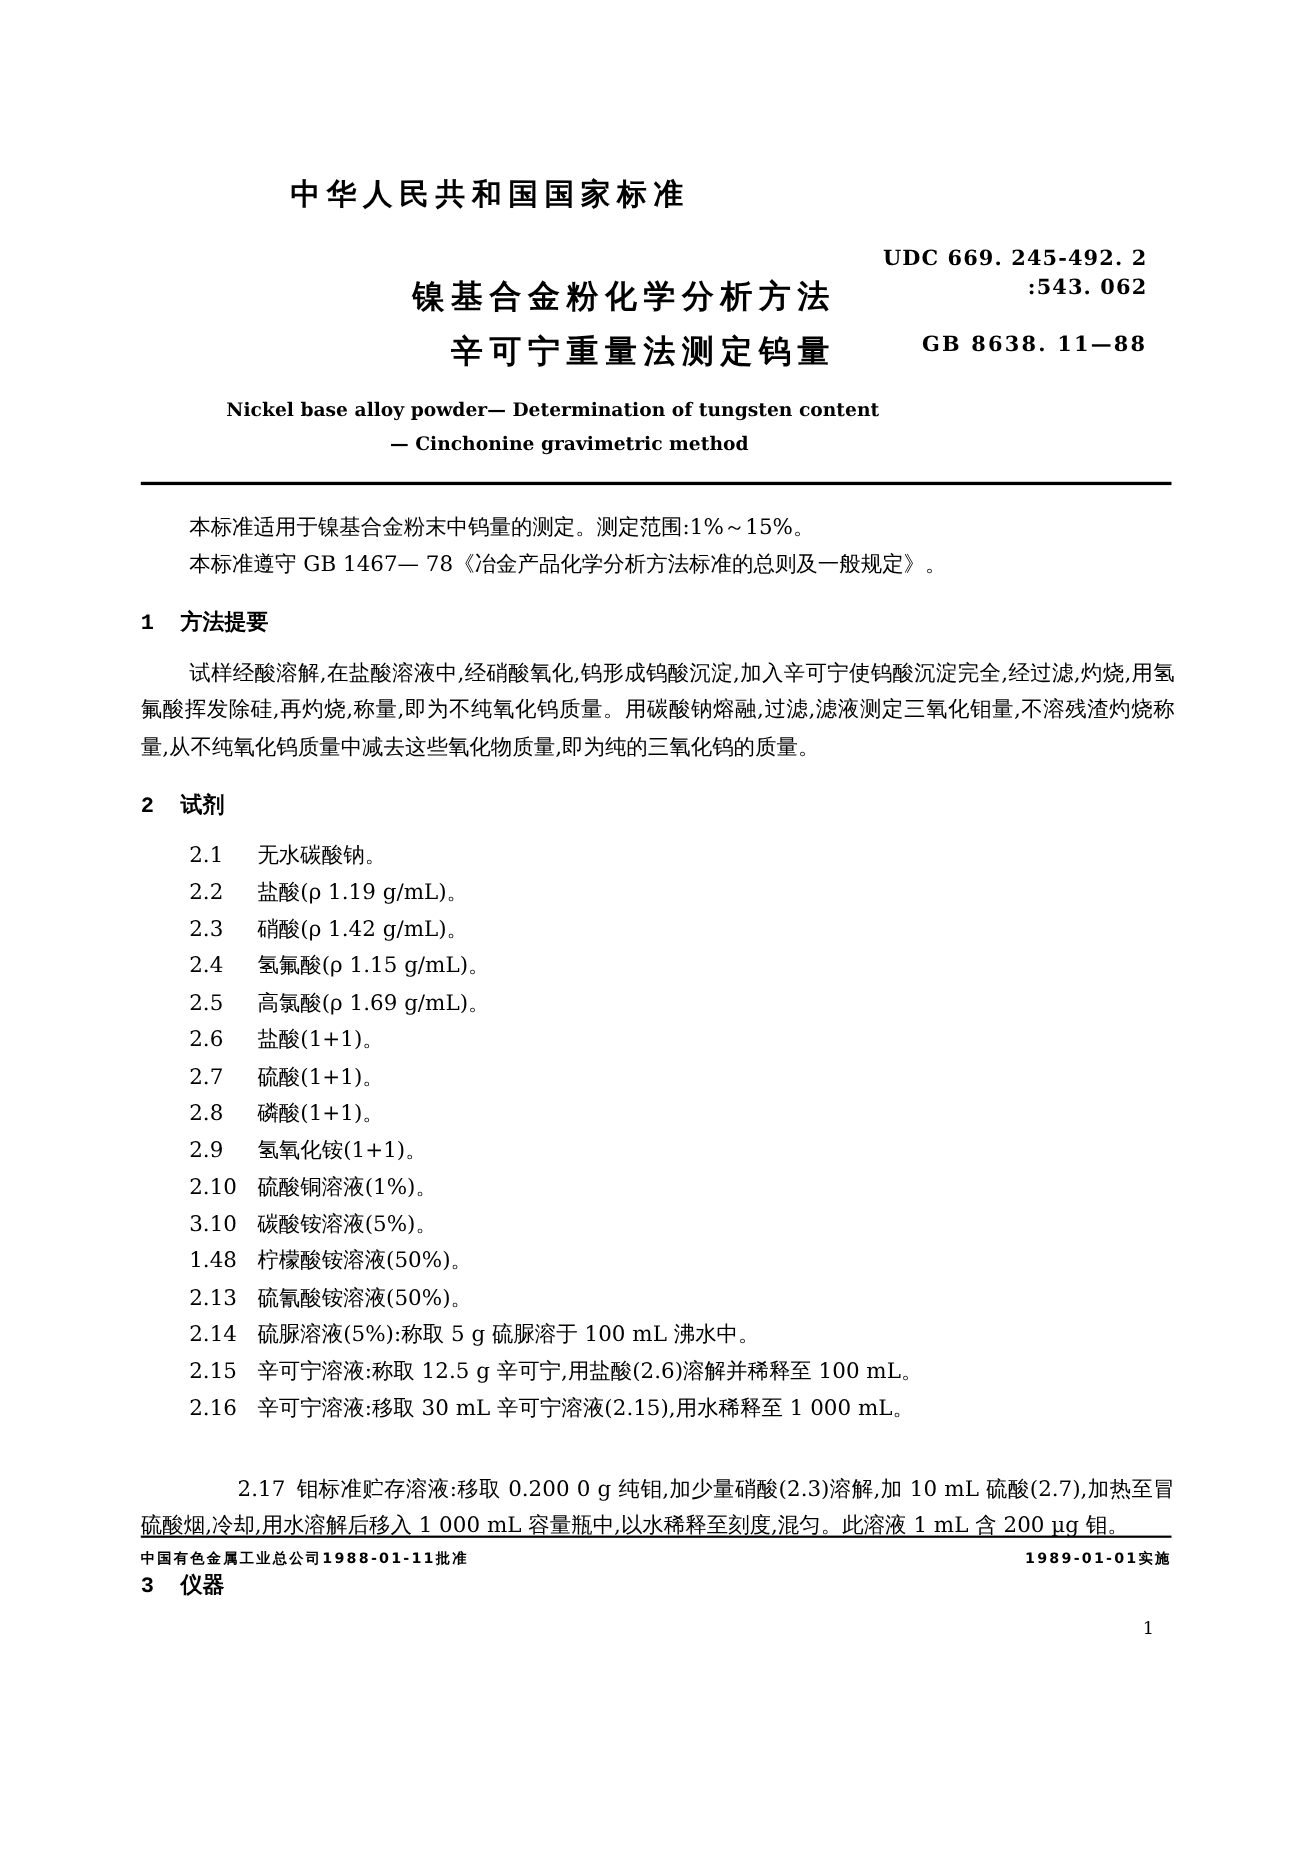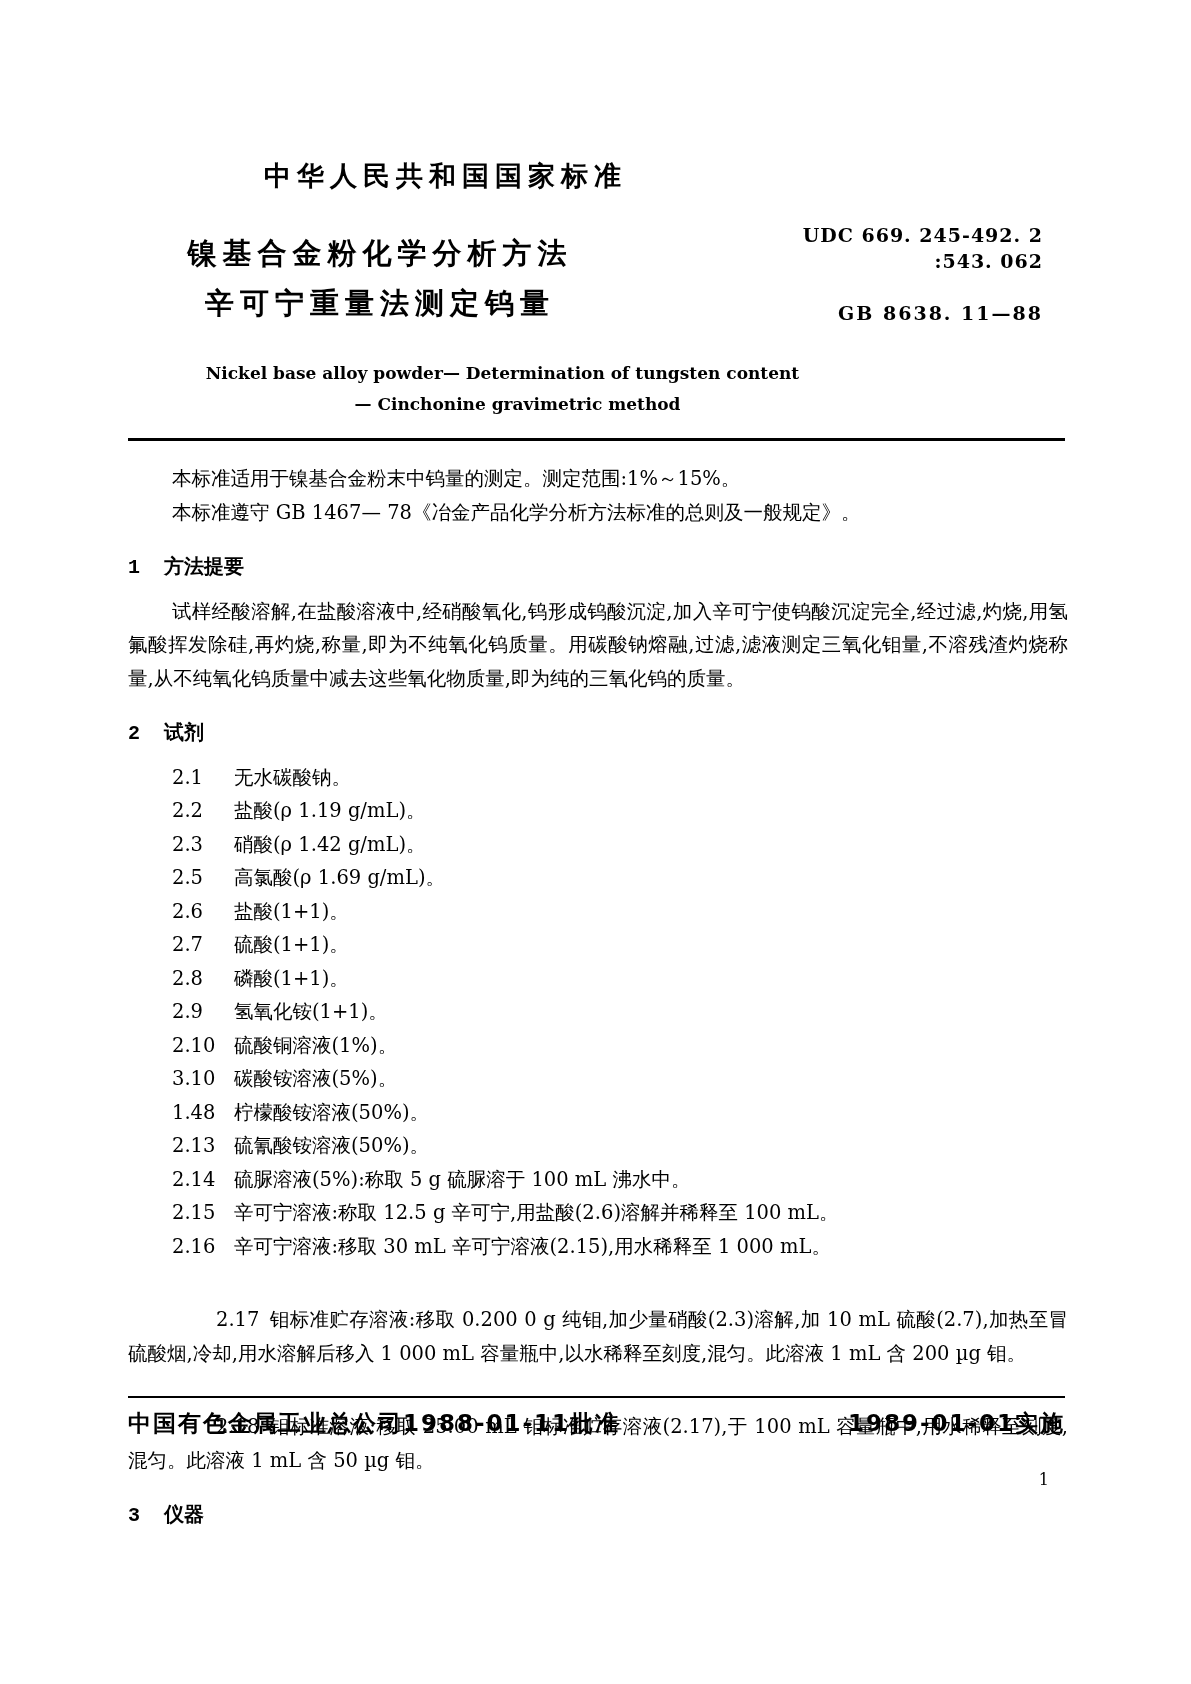--- a/index.html
+++ b/index.html
@@ -30,23 +30,23 @@
     font-family: "DejaVu Sans", "Liberation Sans", sans-serif;
     font-weight: bold;
     font-size: 27px;
     letter-spacing: 6px;
     margin-left: -300px;
   }
 
   .title-wrap {
     position: absolute;
     left: 0;
-    top: 228px;
+    top: 244px;
     width: 760px;
-    text-align: center;
+    text-align: right;
   }
   .title-line {
     font-family: "DejaVu Sans", "Liberation Sans", sans-serif;
     font-weight: bold;
     font-size: 29px;
     letter-spacing: 6px;
     line-height: 50px;
   }
 
   .codes {
@@ -129,21 +129,21 @@
   .item.long .inum { min-width: 0; margin-right: 10px; margin-top: 40px; }
 
   
   .footer {
     position: absolute;
     left: 128px;
     top: 1408px;
     width: 937px;
     font-family: "DejaVu Sans", "Liberation Sans", sans-serif;
     font-weight: bold;
-    font-size: 23px;
+    font-size: 13px;
     letter-spacing: 2px;
     display: flex;
     justify-content: space-between;
   }
   .pageno {
     position: absolute;
     right: 142px;
     top: 1470px;
     font-size: 16px;
     font-family: "DejaVu Serif", "Liberation Serif", serif;
@@ -186,34 +186,34 @@
     </div>
     <p class="para">试样经酸溶解,在盐酸溶液中,经硝酸氧化,钨形成钨酸沉淀,加入辛可宁使钨酸沉淀完全,经过滤,灼烧,用氢氟酸挥发除硅,再灼烧,称量,即为不纯氧化钨质量。用碳酸钠熔融,过滤,滤液测定三氧化钼量,不溶残渣灼烧称量,从不纯氧化钨质量中减去这些氧化物质量,即为纯的三氧化钨的质量。</p>
 
     <div class="sec-head">
       <span class="num">2</span><span>试剂</span>
     </div>
 
     <p class="item"><span class="inum">2.1</span><span>无水碳酸钠。</span></p>
     <p class="item"><span class="inum">2.2</span><span>盐酸(ρ 1.19 g/mL)。</span></p>
     <p class="item"><span class="inum">2.3</span><span>硝酸(ρ 1.42 g/mL)。</span></p>
+    <p class="item"><span class="inum">2.4</span><span>氢氟酸(ρ 1.15 g/mL)。</span></p>
     <p class="item"><span class="inum">2.5</span><span>高氯酸(ρ 1.69 g/mL)。</span></p>
     <p class="item"><span class="inum">2.6</span><span>盐酸(1+1)。</span></p>
     <p class="item"><span class="inum">2.7</span><span>硫酸(1+1)。</span></p>
     <p class="item"><span class="inum">2.8</span><span>磷酸(1+1)。</span></p>
     <p class="item"><span class="inum">2.9</span><span>氢氧化铵(1+1)。</span></p>
     <p class="item"><span class="inum">2.10</span><span>硫酸铜溶液(1%)。</span></p>
     <p class="item"><span class="inum">3.10</span><span>碳酸铵溶液(5%)。</span></p>
     <p class="item"><span class="inum">1.48</span><span>柠檬酸铵溶液(50%)。</span></p>
     <p class="item"><span class="inum">2.13</span><span>硫氰酸铵溶液(50%)。</span></p>
     <p class="item"><span class="inum">2.14</span><span>硫脲溶液(5%):称取 5 g 硫脲溶于 100 mL 沸水中。</span></p>
     <p class="item"><span class="inum">2.15</span><span>辛可宁溶液:称取 12.5 g 辛可宁,用盐酸(2.6)溶解并稀释至 100 mL。</span></p>
     <p class="item"><span class="inum">2.16</span><span>辛可宁溶液:移取 30 mL 辛可宁溶液(2.15),用水稀释至 1 000 mL。</span></p>
     <p class="item long"><span class="inum">2.17</span><span>钼标准贮存溶液:移取 0.200 0 g 纯钼,加少量硝酸(2.3)溶解,加 10 mL 硫酸(2.7),加热至冒硫酸烟,冷却,用水溶解后移入 1 000 mL 容量瓶中,以水稀释至刻度,混匀。此溶液 1 mL 含 200 µg 钼。</span></p>
-    <p class="item long"><span class="inum">2.18</span><span>钼标准溶液:移取 25.00 mL 钼标准贮存溶液(2.17),于 100 mL 容量瓶中,用水稀释至刻度,混匀。此溶液 1 mL 含 50 µg 钼。</span></p>
 
     <div class="sec-head">
       <span class="num">3</span><span>仪器</span>
     </div>
 
   </div>
 
   <div class="rule bottom"></div>
 
   <div class="footer">

